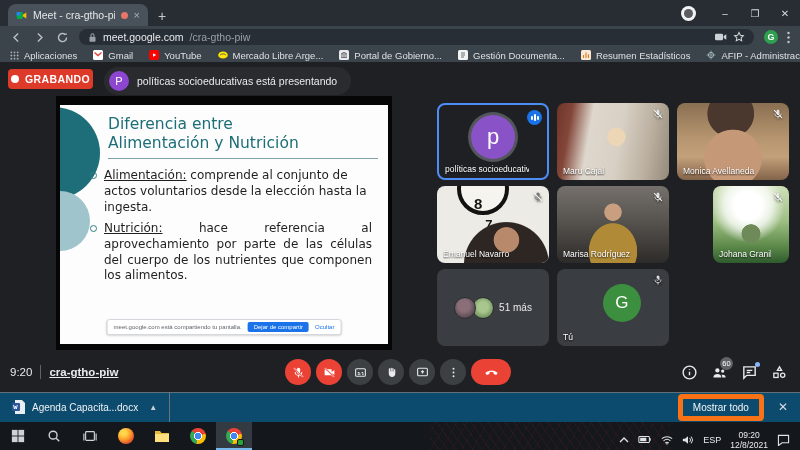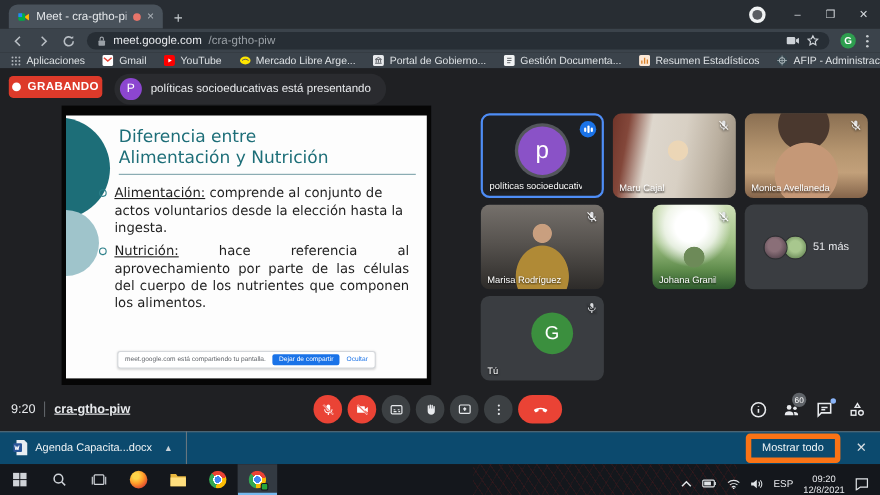--- a/index.html
+++ b/index.html
@@ -335,20 +335,32 @@
       <div class="tile t-monica">
         <svg class="mic" viewBox="0 0 24 24" fill="currentColor">
             <path d="M12 14a3 3 0 0 0 3-3V6a3 3 0 0 0-6 0v5a3 3 0 0 0 3 3z"></path>
             <path d="M17.3 11h1.7a7 7 0 0 1-6 6.9V21h-2v-3.1A7 7 0 0 1 5 11h1.7a5.3 5.3 0 0 0 10.6 0z"></path>
             <path d="M3.5 4.9 4.9 3.5 20.5 19.1 19.1 20.5z" fill="#fff"></path>
           </svg>
         <div class="nm">Monica Avellaneda</div>
       </div>
 
 
+      <div class="tile t-emanuel">
+        <div class="clock"></div>
+        <span class="d8">8</span>
+        <span class="d7">7</span>
+        <div class="person"></div>
+        <svg class="mic" viewBox="0 0 24 24" fill="#6f6f6f">
+            <path d="M12 14a3 3 0 0 0 3-3V6a3 3 0 0 0-6 0v5a3 3 0 0 0 3 3z"></path>
+            <path d="M17.3 11h1.7a7 7 0 0 1-6 6.9V21h-2v-3.1A7 7 0 0 1 5 11h1.7a5.3 5.3 0 0 0 10.6 0z"></path>
+            <path d="M3.5 4.9 4.9 3.5 20.5 19.1 19.1 20.5z" fill="#fff"></path>
+          </svg>
+        <div class="nm">Emanuel Navarro</div>
+      </div>
 
       <div class="tile t-marisa">
         <svg class="mic" viewBox="0 0 24 24" fill="currentColor">
             <path d="M12 14a3 3 0 0 0 3-3V6a3 3 0 0 0-6 0v5a3 3 0 0 0 3 3z"></path>
             <path d="M17.3 11h1.7a7 7 0 0 1-6 6.9V21h-2v-3.1A7 7 0 0 1 5 11h1.7a5.3 5.3 0 0 0 10.6 0z"></path>
             <path d="M3.5 4.9 4.9 3.5 20.5 19.1 19.1 20.5z" fill="#fff"></path>
           </svg>
         <div class="nm">Marisa Rodríguez</div>
       </div>
 

